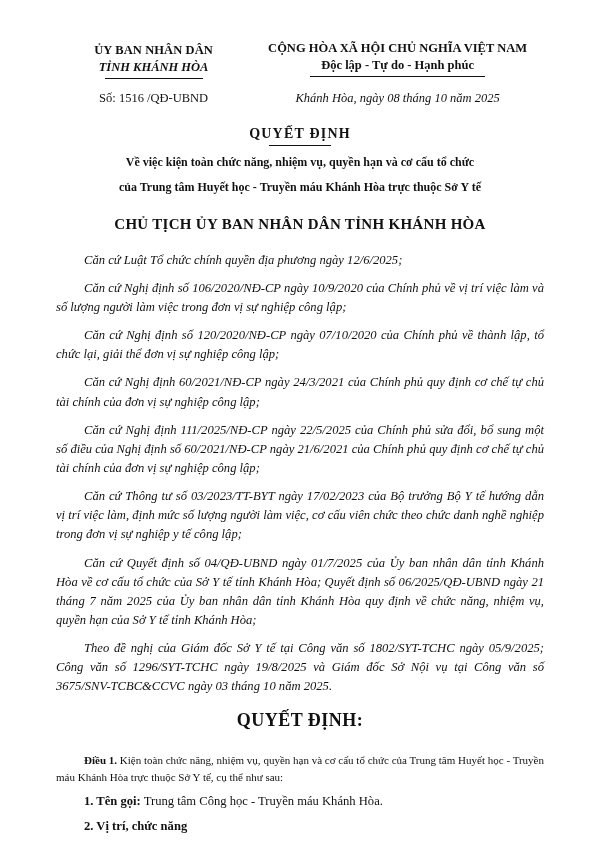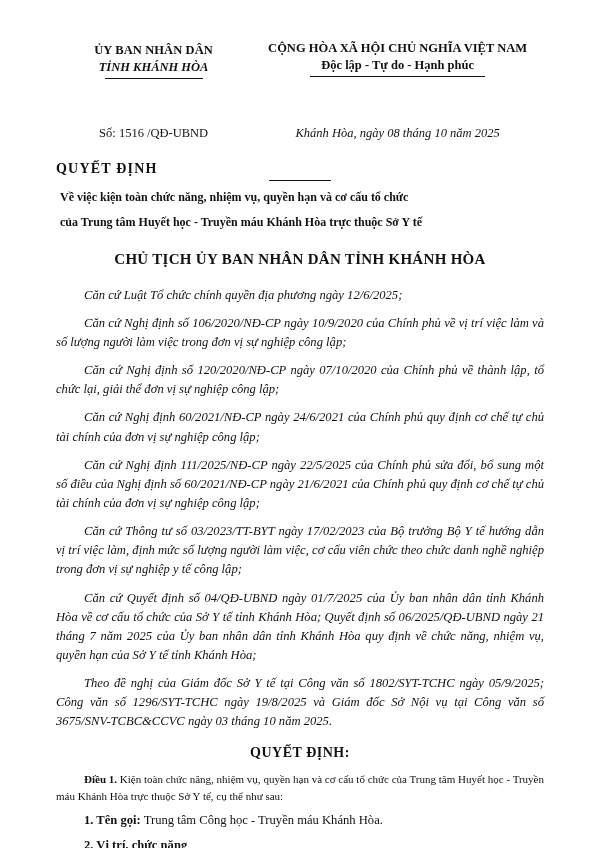--- a/index.html
+++ b/index.html
@@ -77,37 +77,37 @@
     display: flex;
     flex-direction: row;
     align-items: baseline;
     width: 100%;
     margin-top: 12px;
   }
   .number-block {
     width: 40%;
     text-align: center;
     font-size: 12.5px;
-    margin-top: 35px;
   }
   .number-block .num {
     font-weight: normal;
   }
   .date-block {
     width: 60%;
     text-align: center;
     font-size: 12.5px;
     font-style: italic;
   }
   .date-block .dpart {
     font-style: italic;
   }
 
   
   .title-wrap {
+    text-align: center;
     margin-top: 20px;
   }
   .doc-title {
     font-size: 14px;
     font-weight: bold;
     letter-spacing: 1.2px;
   }
   .title-rule {
     width: 62px;
     height: 1px;
@@ -140,25 +140,25 @@
     line-height: 1.52;
     text-align: justify;
     text-indent: 28px;
     margin-bottom: 1.5px;
   }
   .para.spaced {
     margin-top: 9px;
   }
   .decision-word {
     text-align: center;
-    font-size: 14px;
+    font-size: 18px;
     font-weight: bold;
     letter-spacing: 0.5px;
     margin-top: 13px;
-    margin-bottom: 10px;
+    margin-bottom: 21px;
   }
   .para-normal {
     font-size: 11px;
     line-height: 1.55;
     text-align: justify;
     text-indent: 28px;
     margin-bottom: 3px;
   }
   .para-normal b {
     font-weight: bold;
@@ -214,21 +214,21 @@
     <div class="subtitle">Về việc kiện toàn chức năng, nhiệm vụ, quyền hạn và cơ cấu tổ chức</div>
     <div class="subtitle" style="margin-top:7px">của Trung tâm Huyết học - Truyền máu Khánh Hòa trực thuộc Sở Y tế</div>
   </div>
 
   <div class="authority">CHỦ TỊCH ỦY BAN NHÂN DÂN TỈNH KHÁNH HÒA</div>
 
   <div class="body">
     <div class="para">Căn cứ Luật Tổ chức chính quyền địa phương ngày 12/6/2025;</div>
     <div class="para spaced">Căn cứ Nghị định số 106/2020/NĐ-CP ngày 10/9/2020 của Chính phủ về vị trí việc làm và số lượng người làm việc trong đơn vị sự nghiệp công lập;</div>
     <div class="para spaced">Căn cứ Nghị định số 120/2020/NĐ-CP ngày 07/10/2020 của Chính phủ về thành lập, tổ chức lại, giải thể đơn vị sự nghiệp công lập;</div>
-    <div class="para spaced">Căn cứ Nghị định 60/2021/NĐ-CP ngày 24/6/2021 của Chính phủ quy định cơ chế tự chủ tài chính của đơn vị sự nghiệp công lập;</div>
+    <div class="para spaced">Căn cứ Nghị định 60/2021/NĐ-CP ngày 24/3/2021 của Chính phủ quy định cơ chế tự chủ tài chính của đơn vị sự nghiệp công lập;</div>
     <div class="para spaced">Căn cứ Nghị định 111/2025/NĐ-CP ngày 22/5/2025 của Chính phủ sửa đổi, bổ sung một số điều của Nghị định số 60/2021/NĐ-CP ngày 21/6/2021 của Chính phủ quy định cơ chế tự chủ tài chính của đơn vị sự nghiệp công lập;</div>
     <div class="para spaced">Căn cứ Thông tư số 03/2023/TT-BYT ngày 17/02/2023 của Bộ trưởng Bộ Y tế hướng dẫn vị trí việc làm, định mức số lượng người làm việc, cơ cấu viên chức theo chức danh nghề nghiệp trong đơn vị sự nghiệp y tế công lập;</div>
     <div class="para spaced">Căn cứ Quyết định số 04/QĐ-UBND ngày 01/7/2025 của Ủy ban nhân dân tỉnh Khánh Hòa về cơ cấu tổ chức của Sở Y tế tỉnh Khánh Hòa; Quyết định số 06/2025/QĐ-UBND ngày 21 tháng 7 năm 2025 của Ủy ban nhân dân tỉnh Khánh Hòa quy định về chức năng, nhiệm vụ, quyền hạn của Sở Y tế tỉnh Khánh Hòa;</div>
     <div class="para spaced">Theo đề nghị của Giám đốc Sở Y tế tại Công văn số 1802/SYT-TCHC ngày 05/9/2025; Công văn số 1296/SYT-TCHC ngày 19/8/2025 và Giám đốc Sở Nội vụ tại Công văn số 3675/SNV-TCBC&amp;CCVC ngày 03 tháng 10 năm 2025.</div>
 
     <div class="decision-word">QUYẾT ĐỊNH:</div>
 
     <div class="para-normal"><b>Điều 1.</b><span> Kiện toàn chức năng, nhiệm vụ, quyền hạn và cơ cấu tổ chức của Trung tâm Huyết học - Truyền máu Khánh Hòa trực thuộc Sở Y tế, cụ thể như sau:</span></div>
 
     <div class="item"><span>1. Tên gọi:</span><span class="rest"> Trung tâm Công học - Truyền máu Khánh Hòa.</span></div>

